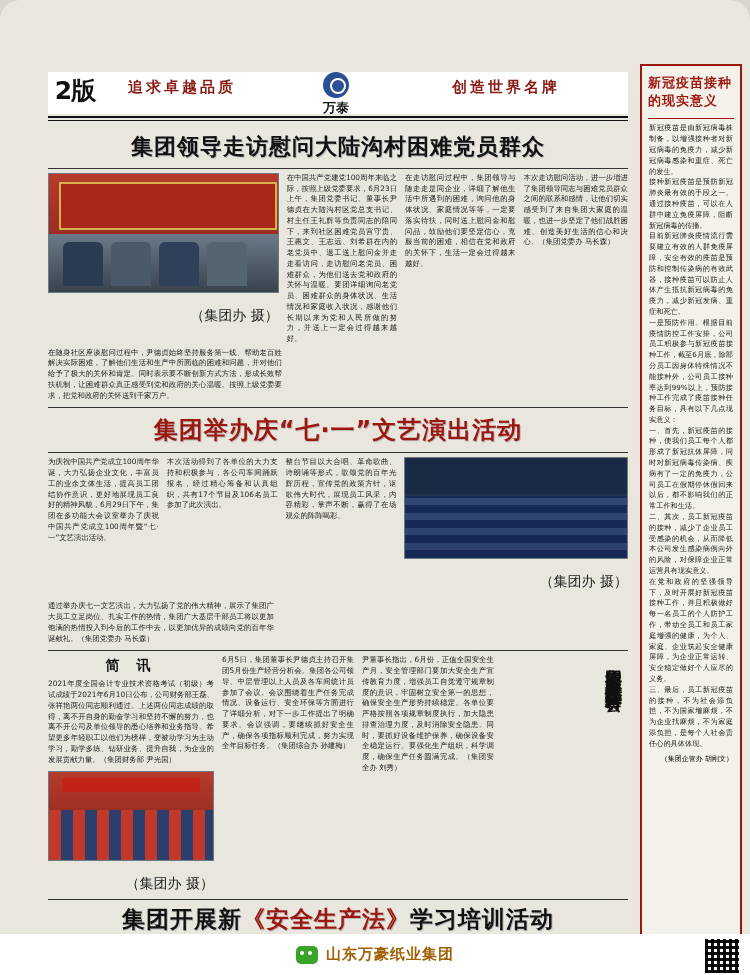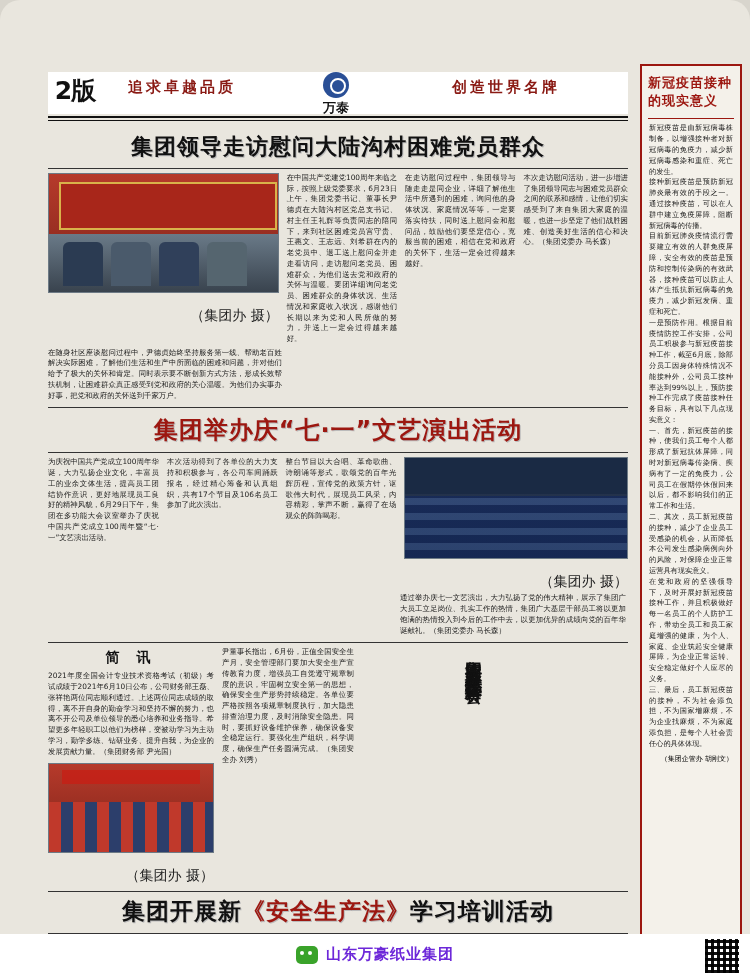--- a/index.html
+++ b/index.html
@@ -101,21 +101,21 @@
   }
   .wechat{
     width:22px;height:18px;border-radius:5px;background:#3aa32a;position:relative;
   }
   .wechat::before{
     content:"";position:absolute;left:4px;top:5px;width:4px;height:4px;border-radius:50%;background:#fff;
   }
   .wechat::after{
     content:"";position:absolute;left:12px;top:5px;width:4px;height:4px;border-radius:50%;background:#fff;
   }
-  .footer-text{font-size:15px;font-weight:bold;color:#6d28d9;letter-spacing:1px;}
+  .footer-text{font-size:15px;font-weight:bold;color:#a16207;letter-spacing:1px;}
   .qr{
     position:absolute;right:10px;top:938px;width:34px;height:34px;background:
       repeating-linear-gradient(90deg,#111 0 3px,#fff 3px 6px),
       repeating-linear-gradient(0deg,#111 0 3px,#fff 3px 6px);
     background-blend-mode:multiply;border:1px solid #fff;
   }
   .flexrow{display:flex;}
   .ph-crowd{
     background:linear-gradient(180deg,#6d7d93 0%,#3d4b60 60%,#222b38 100%);
   }
@@ -167,21 +167,21 @@
       </div>
       <div style="width:112px;">
         <div class="body-text">在走访慰问过程中，集团领导与随走走是同企业，详细了解他生活中所遇到的困难，询问他的身体状况、家庭情况等等，一定要落实待扶，同时送上慰问金和慰问品，鼓励他们要坚定信心，克服当前的困难，相信在党和政府的关怀下，生活一定会过得越来越好。</div>
       </div>
       <div style="width:106px;">
         <div class="body-text">本次走访慰问活动，进一步增进了集团领导同志与困难党员群众之间的联系和感情，让他们切实感受到了来自集团大家庭的温暖，也进一步坚定了他们战胜困难、创造美好生活的信心和决心。（集团党委办  马长森）</div>
       </div>
     </div>
     <div class="flexrow" style="gap:8px;margin-top:3px;">
       <div style="width:234px;">
-        <div class="body-text">在随身社区座谈慰问过程中，尹德贞始终坚持服务第一线、帮助老百姓解决实际困难，了解他们生活和生产中所面临的困难和问题，并对他们给予了极大的关怀和肯定。同时表示要不断创新方式方法，形成长效帮扶机制，让困难群众真正感受到党和政府的关心温暖。为他们办实事办好事，把党和政府的关怀送到千家万户。</div>
+        <div class="body-text">在随身社区座谈慰问过程中，尹德贞始终坚持服务第一线、帮助老百姓解决实际困难，了解他们生活和生产中所面临的困难和问题，并对他们给予了极大的关怀和肯定。同时表示要不断创新方式方法，形成长效帮扶机制，让困难群众真正感受到党和政府的关心温暖。按照上级党委要求，把党和政府的关怀送到千家万户。</div>
       </div>
       <div style="width:338px;"></div>
     </div>
 
     <div class="rule-thin" style="margin-top:6px;"></div>
 
     <div class="headline h1 h-red" style="font-size:24px;">集团举办庆“七·一”文艺演出活动</div>
     <div class="rule-thin"></div>
 
     <div class="flexrow" style="gap:8px;margin-top:4px;">
@@ -195,41 +195,44 @@
         <div class="body-text">整台节目以大合唱、革命歌曲、诗朗诵等形式，歌颂党的百年光辉历程，宣传党的政策方针，讴歌伟大时代，展现员工风采，内容精彩，掌声不断，赢得了在场观众的阵阵喝彩。</div>
       </div>
       <div style="width:226px;">
         <div class="photo ph-stage" style="height:100px;">
           <div style="position:absolute;left:0;top:0;width:100%;height:36px;background:#1a2a44;"></div>
           <div class="blue-rows"></div>
         </div>
         <div class="cap">（集团办  摄）</div>
       </div>
     </div>
-    <div class="flexrow" style="gap:8px;margin-top:2px;">
+    <div class="flexrow" style="gap:8px;margin-top:2px;flex-direction:column;">
       <div style="width:344px;"></div>
       <div style="width:226px;">
         <div class="body-text">通过举办庆七一文艺演出，大力弘扬了党的伟大精神，展示了集团广大员工立足岗位、扎实工作的热情，集团广大基层干部员工将以更加饱满的热情投入到今后的工作中去，以更加优异的成绩向党的百年华诞献礼。（集团党委办  马长森）</div>
       </div>
     </div>
 
     <div class="rule-thin" style="margin-top:6px;"></div>
 
     <div class="flexrow" style="gap:8px;margin-top:4px;">
 
       <div style="width:166px;">
         <div class="headline" style="font-size:14px;letter-spacing:6px;margin:2px 0 4px 0;">简  讯</div>
         <div class="body-text">2021年度全国会计专业技术资格考试（初级）考试成绩于2021年6月10日公布，公司财务部王磊、张祥艳两位同志顺利通过。上述两位同志成绩的取得，离不开自身的勤奋学习和坚持不懈的努力，也离不开公司及单位领导的悉心培养和业务指导。希望更多年轻职工以他们为榜样，变被动学习为主动学习，勤学多练、钻研业务、提升自我，为企业的发展贡献力量。（集团财务部  尹光国）</div>
         <div class="photo ph-redwall" style="height:88px;margin-top:6px;">
           <div class="ttl-band"></div>
           <div style="position:absolute;left:0;bottom:0;width:100%;height:50px;background:repeating-linear-gradient(90deg,#c0392b 0 12px,#2c3e6b 12px 24px);"></div>
         </div>
         <div class="cap">（集团办  摄）</div>
       </div>
 
+      <div style="width:132px;">
+        <div class="body-text">6月5日，集团董事长尹德贞主持召开集团5月份生产经营分析会。集团各公司领导、中层管理以上人员及各车间统计员参加了会议。会议围绕着生产任务完成情况、设备运行、安全环保等方面进行了详细分析，对下一步工作提出了明确要求。会议强调，要继续抓好安全生产，确保各项指标顺利完成，努力实现全年目标任务。（集团综合办  孙建梅）</div>
+      </div>
       <div style="width:132px;">
         <div class="body-text">尹董事长指出，6月份，正值全国安全生产月，安全管理部门要加大安全生产宣传教育力度，增强员工自觉遵守规章制度的意识，牢固树立安全第一的思想，确保安全生产形势持续稳定。各单位要严格按照各项规章制度执行，加大隐患排查治理力度，及时消除安全隐患。同时，要抓好设备维护保养，确保设备安全稳定运行。要强化生产组织，科学调度，确保生产任务圆满完成。（集团安全办  刘秀）</div>
       </div>
 
       <div style="width:120px;display:flex;justify-content:flex-end;">
         <div class="v-headline">集团召开五月份生产经营分析会</div>
       </div>
     </div>
 
     <div class="rule-thin" style="margin-top:6px;"></div>

